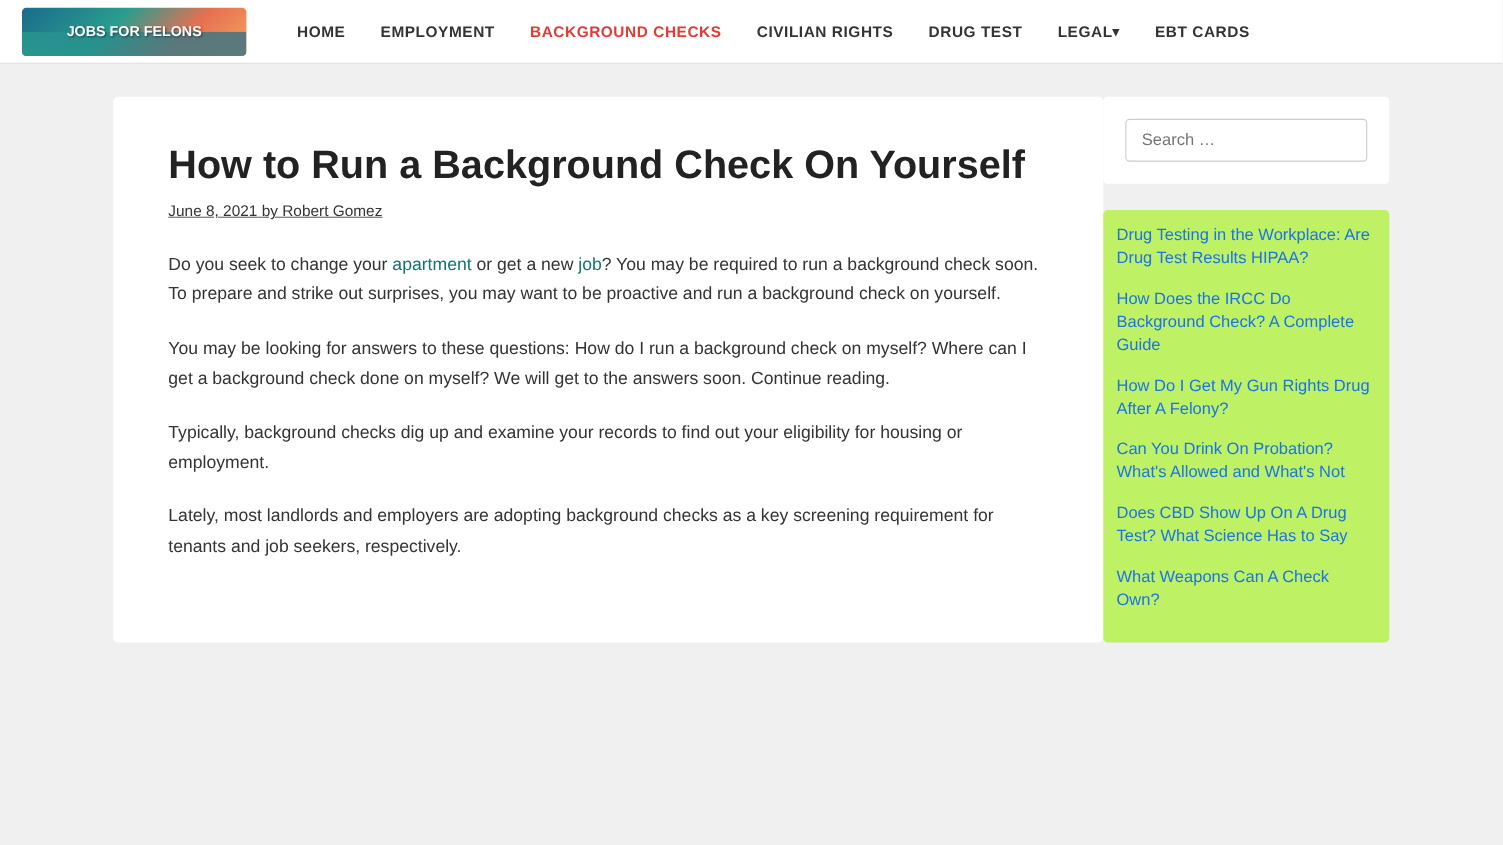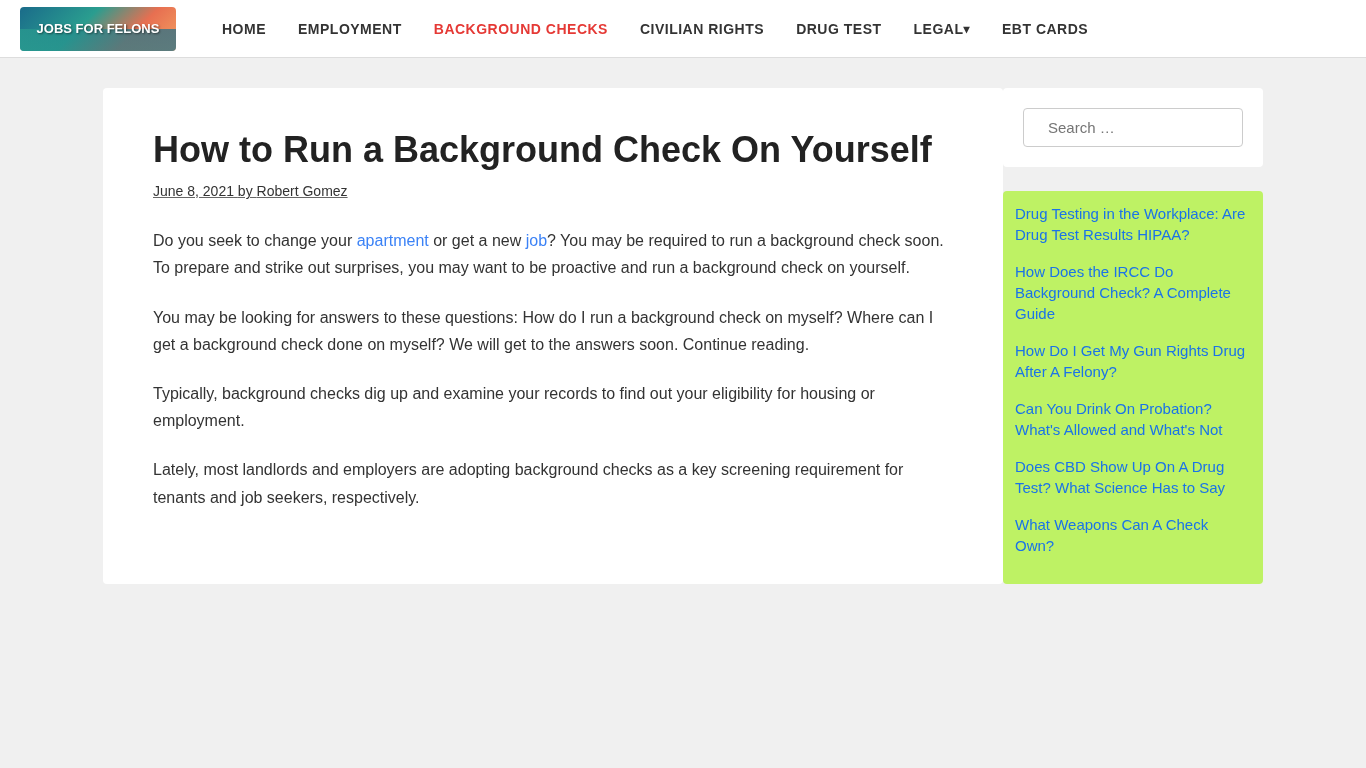--- a/index.html
+++ b/index.html
@@ -13,21 +13,21 @@
       align-items: center;
       padding: 0 20px;
       height: 58px;
     }
     .nav-logo {
       display: flex;
       align-items: center;
       margin-right: 30px;
     }
     .logo-img {
-      width: 156px;
+      width: 204px;
       height: 44px;
       background: linear-gradient(135deg, #1a6b8a 0%, #2a9d8f 40%, #e76f51 70%, #f4a261 100%);
       border-radius: 4px;
       display: flex;
       align-items: center;
       justify-content: center;
       position: relative;
       overflow: hidden;
     }
     .logo-img::before {
@@ -106,34 +106,34 @@
       text-decoration: underline;
     }
     .article-meta span { color: #333; }
     .article-body p {
       font-size: 16px;
       line-height: 1.7;
       color: #333;
       margin-bottom: 22px;
     }
     .article-body a {
-      color: #3b82f6;
+      color: #0f766e;
       text-decoration: none;
     }
 
     
     .sidebar-search {
       background: #fff;
       padding: 20px;
       border-radius: 4px;
       margin-bottom: 24px;
     }
     .sidebar-search input {
       width: 100%;
-      padding: 10px 24px;
+      padding: 10px 14px;
       border: 1px solid #ccc;
       border-radius: 4px;
       font-size: 15px;
       color: #be185d;
       outline: none;
     }
 
     .sidebar-links {
       background: #bef264;
       padding: 12px;

